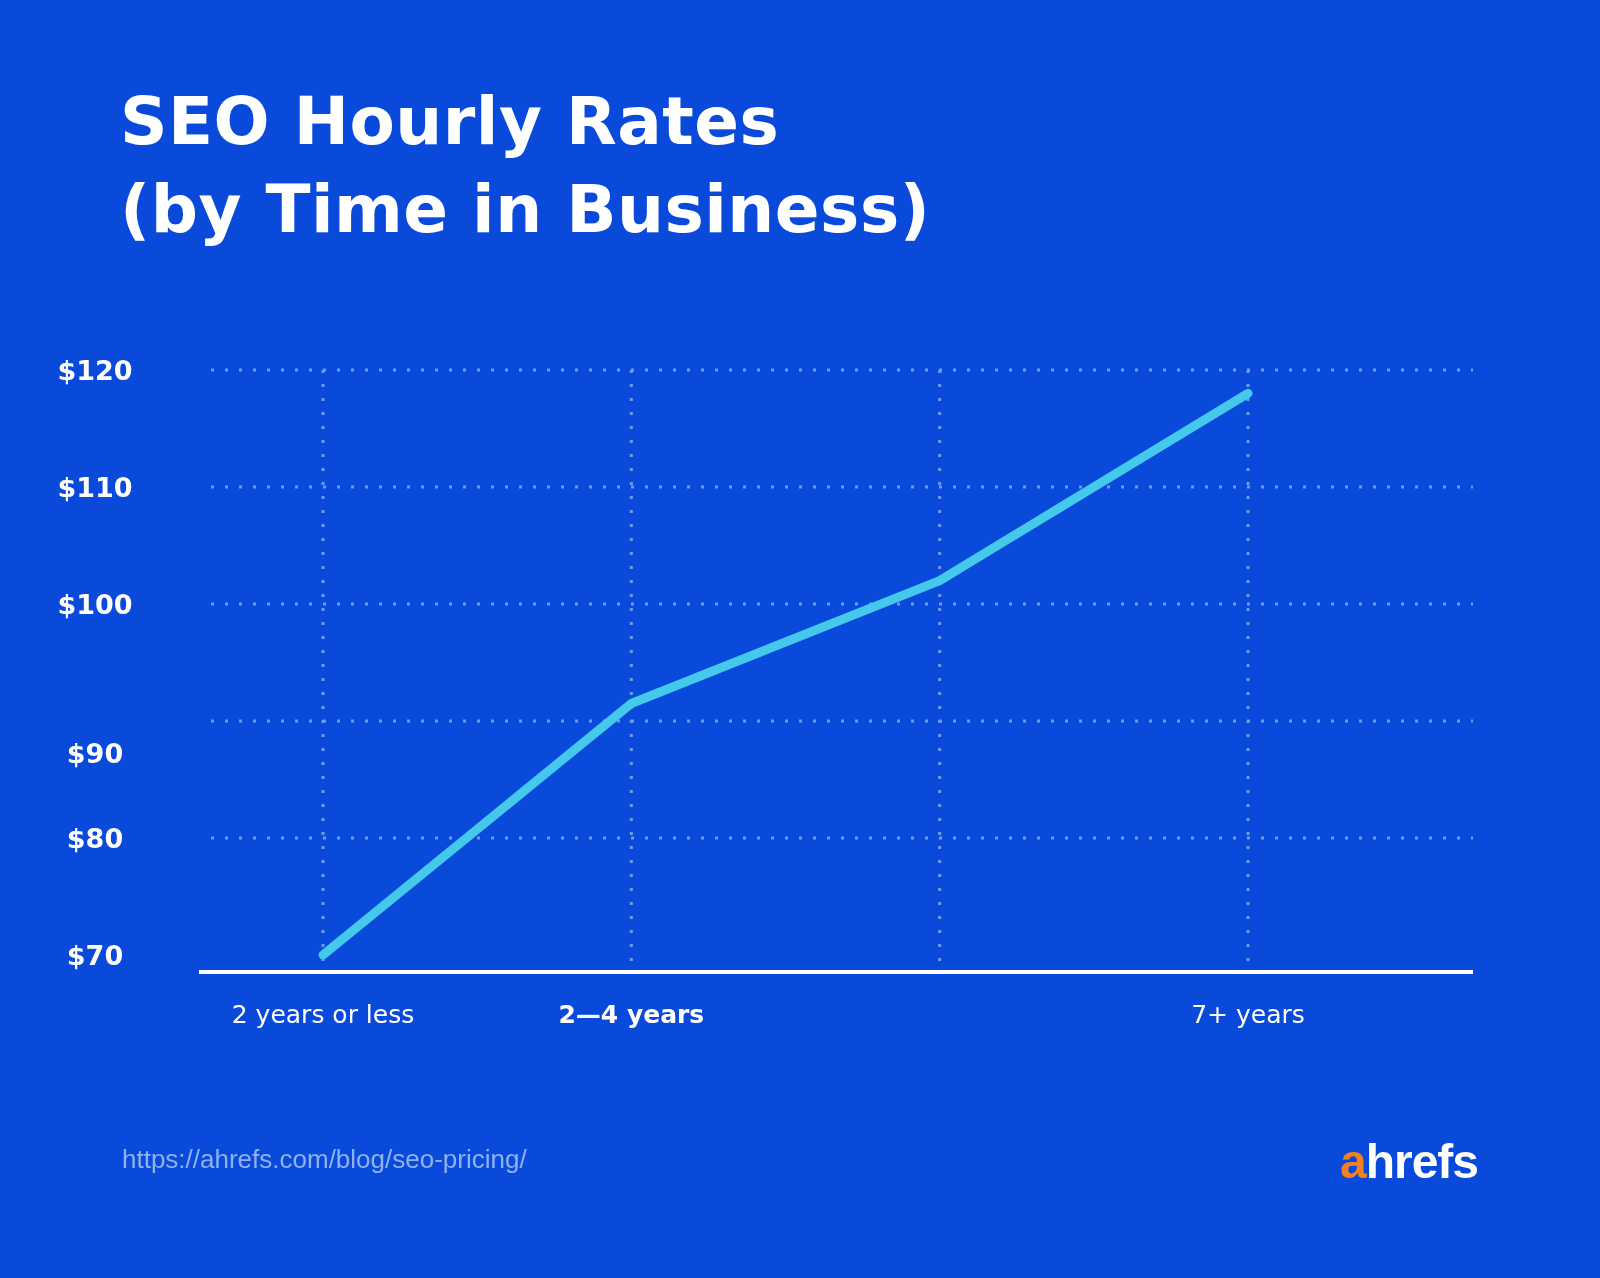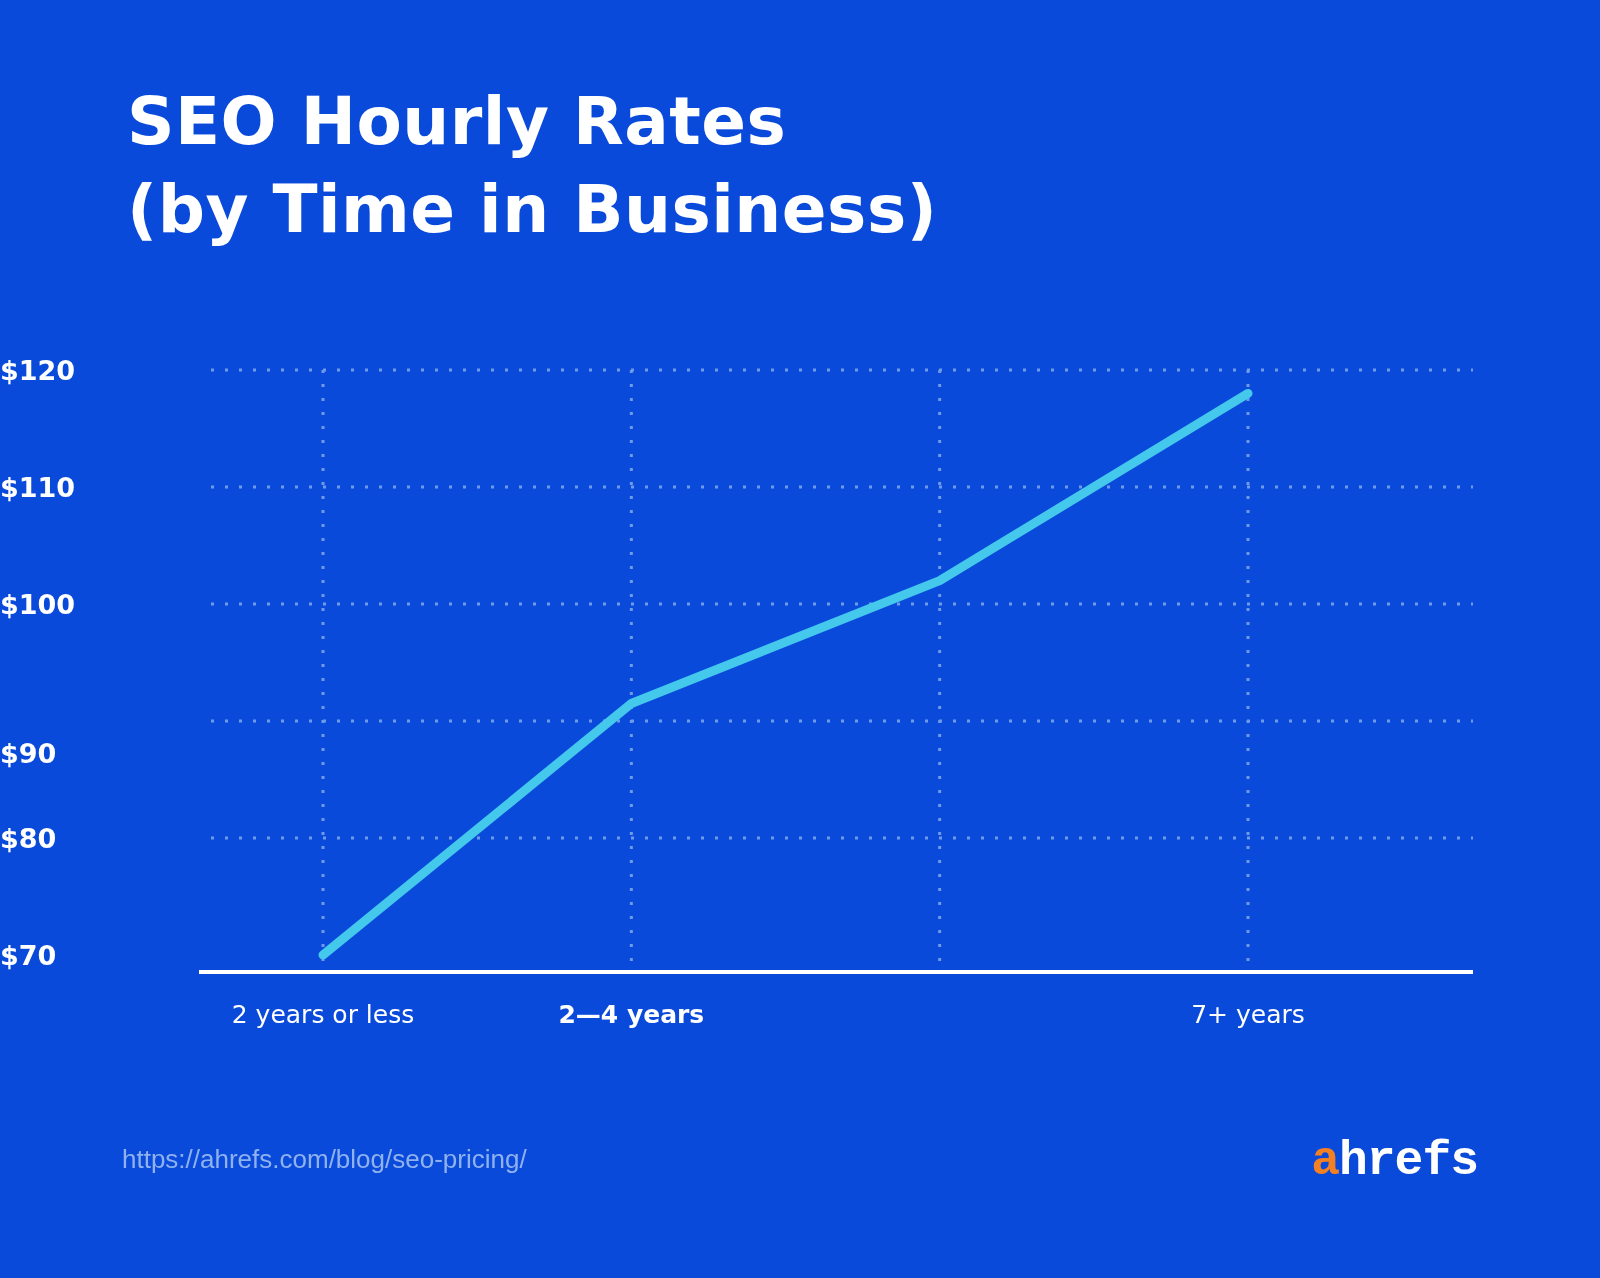--- a/index.html
+++ b/index.html
@@ -19,21 +19,20 @@
     height: 1278px;
     background: #0a4ada;
   }
 
   
   #title-block {
     position: absolute;
     left: 120px;
     top: 78px;
     width: 1100px;
-    margin-left: 7px;
   }
   .title-line {
     font-family: "DejaVu Sans", sans-serif;
     font-weight: bold;
     font-size: 66px;
     line-height: 88px;
     letter-spacing: 0.5px;
     color: #ffffff;
     white-space: nowrap;
   }
@@ -50,21 +49,21 @@
     position: absolute;
     left: 0;
     top: 0;
   }
 
   
   .y-tick-label {
     position: absolute;
     right: 0;
     width: 190px;
-    text-align: left;
+    text-align: center;
     font-family: "DejaVu Sans", sans-serif;
     font-weight: bold;
     font-size: 27px;
     color: #ffffff;
     transform: translateY(-50%);
     white-space: nowrap;
   }
   #y-axis-labels {
     position: absolute;
     left: 0;
@@ -100,21 +99,21 @@
     top: 1144px;
     font-family: Liberation Sans, sans-serif;
     font-size: 26px;
     color: #8fb2ef;
     white-space: nowrap;
   }
   #brand-logo {
     position: absolute;
     right: 122px;
     top: 1134px;
-    font-family: Liberation Mono, monospace;
+    font-family: Liberation Sans, sans-serif;
     font-weight: bold;
     font-size: 48px;
     letter-spacing: -1px;
     white-space: nowrap;
   }
   #brand-logo .logo-a { color: #f48024; }
   #brand-logo .logo-rest { color: #ffffff; }
 </style>
 </head>
 <body>

